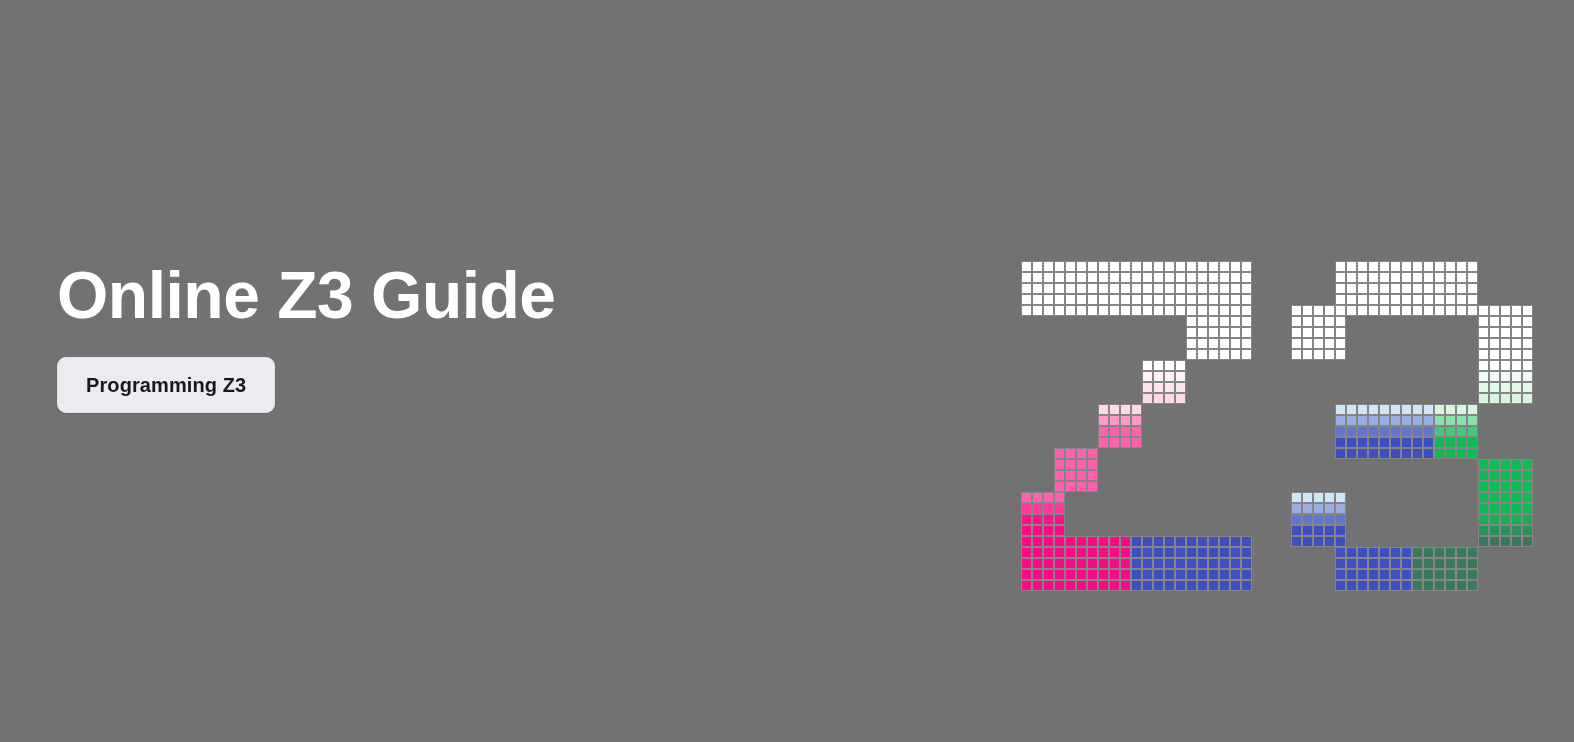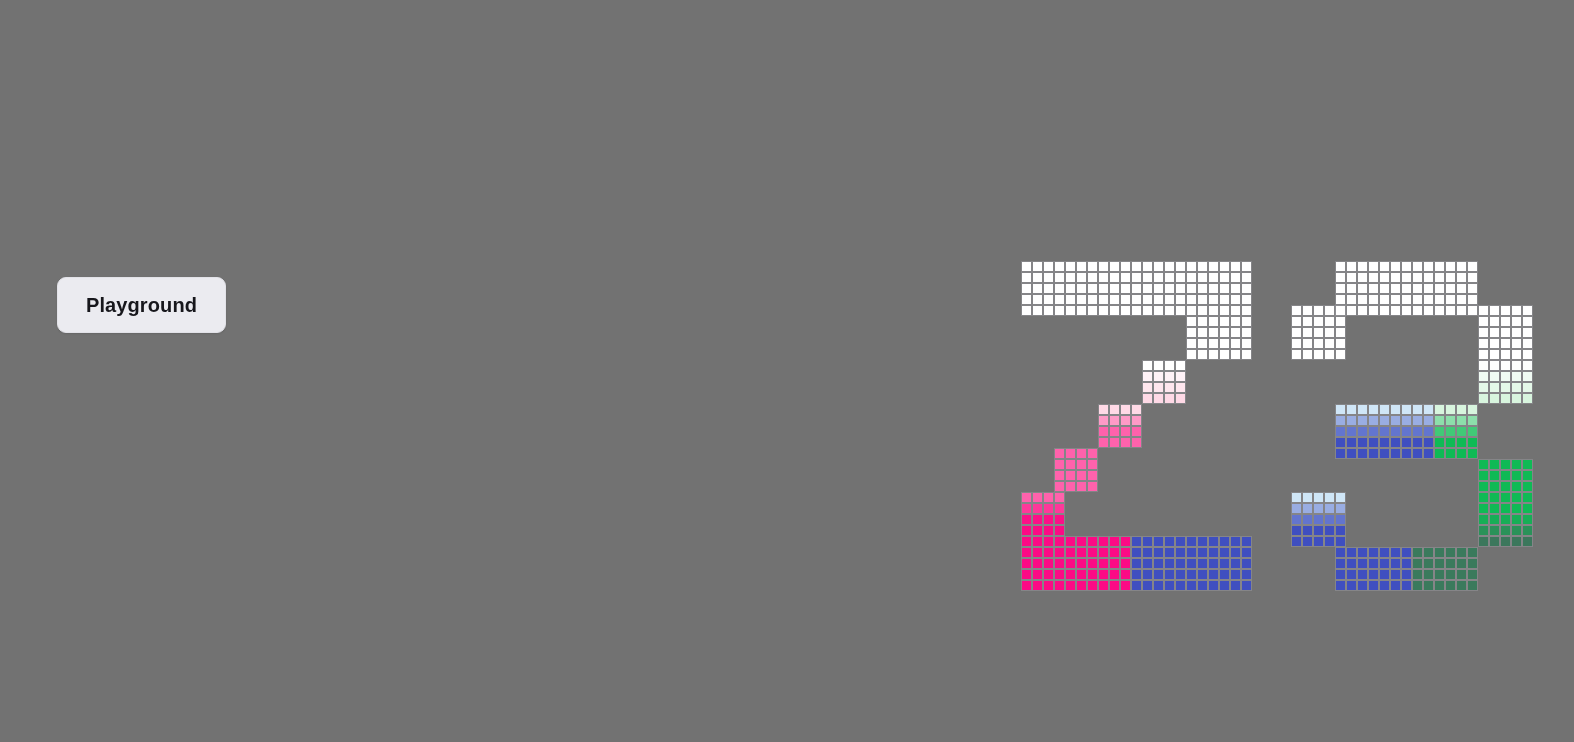--- a/index.html
+++ b/index.html
@@ -98,23 +98,24 @@
     width: 100%;
     height: 100%;
   }
 </style>
 </head>
 <body>
 
 <div id="stage">
 
   <div class="hero">
+    <h1 class="hero-title">Online Z3 Guide</h1>
 
     <div class="hero-buttons">
-      <a class="btn" href="#">Playground</a>
+      <a class="btn" href="#">Programming Z3</a>
     </div>
   </div>
 
   <div id="logo">
     <div class="glyph" id="glyph-z">
         <div class="cell" style="left: 0px; top: 0px;">
           <i style="background: rgb(255, 255, 255);"></i>
         </div>
         <div class="cell" style="left: 11px; top: 0px;">
           <i style="background: rgb(255, 255, 255);"></i>

